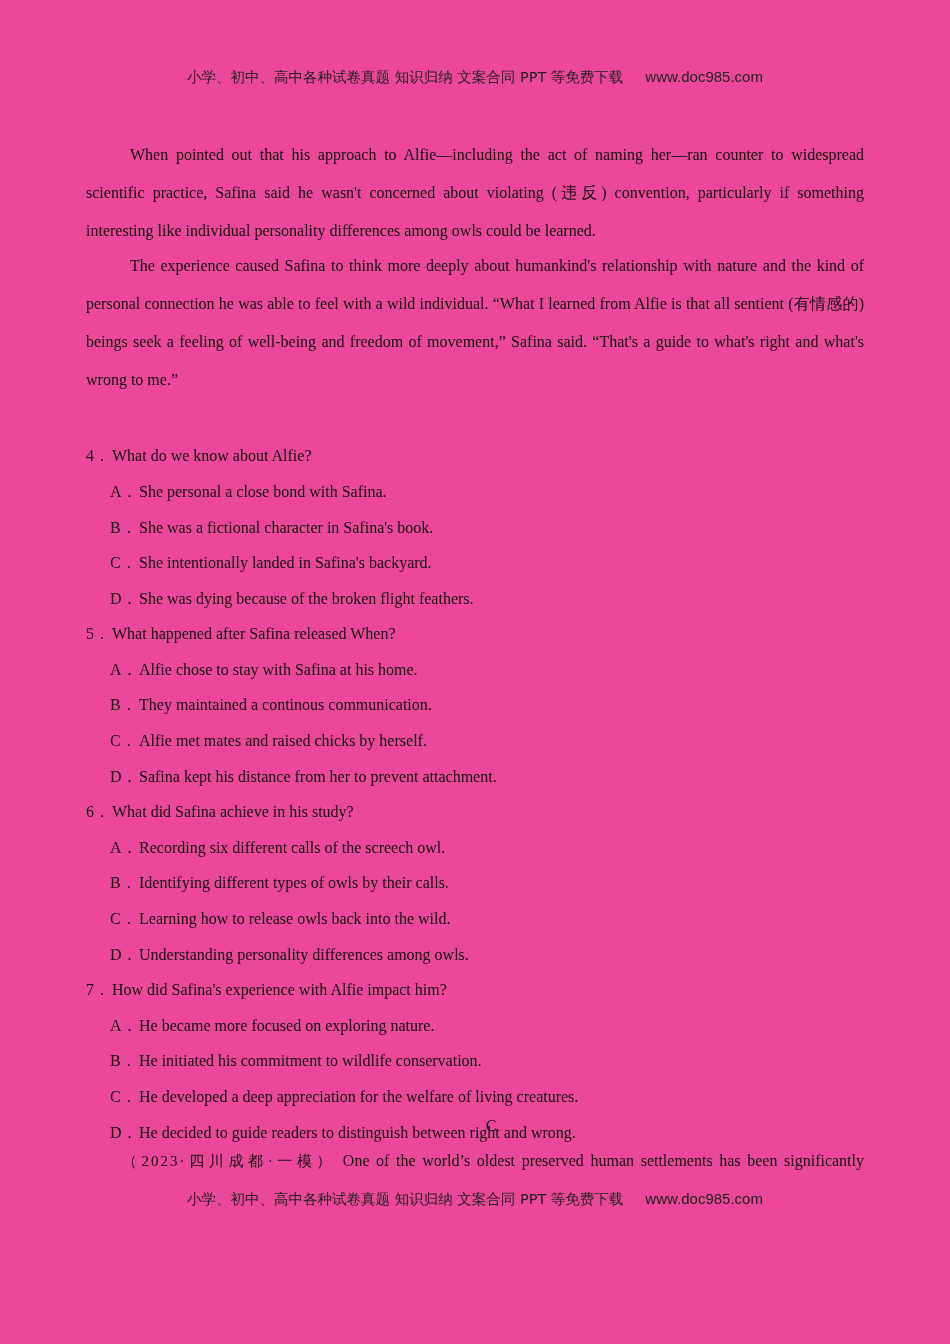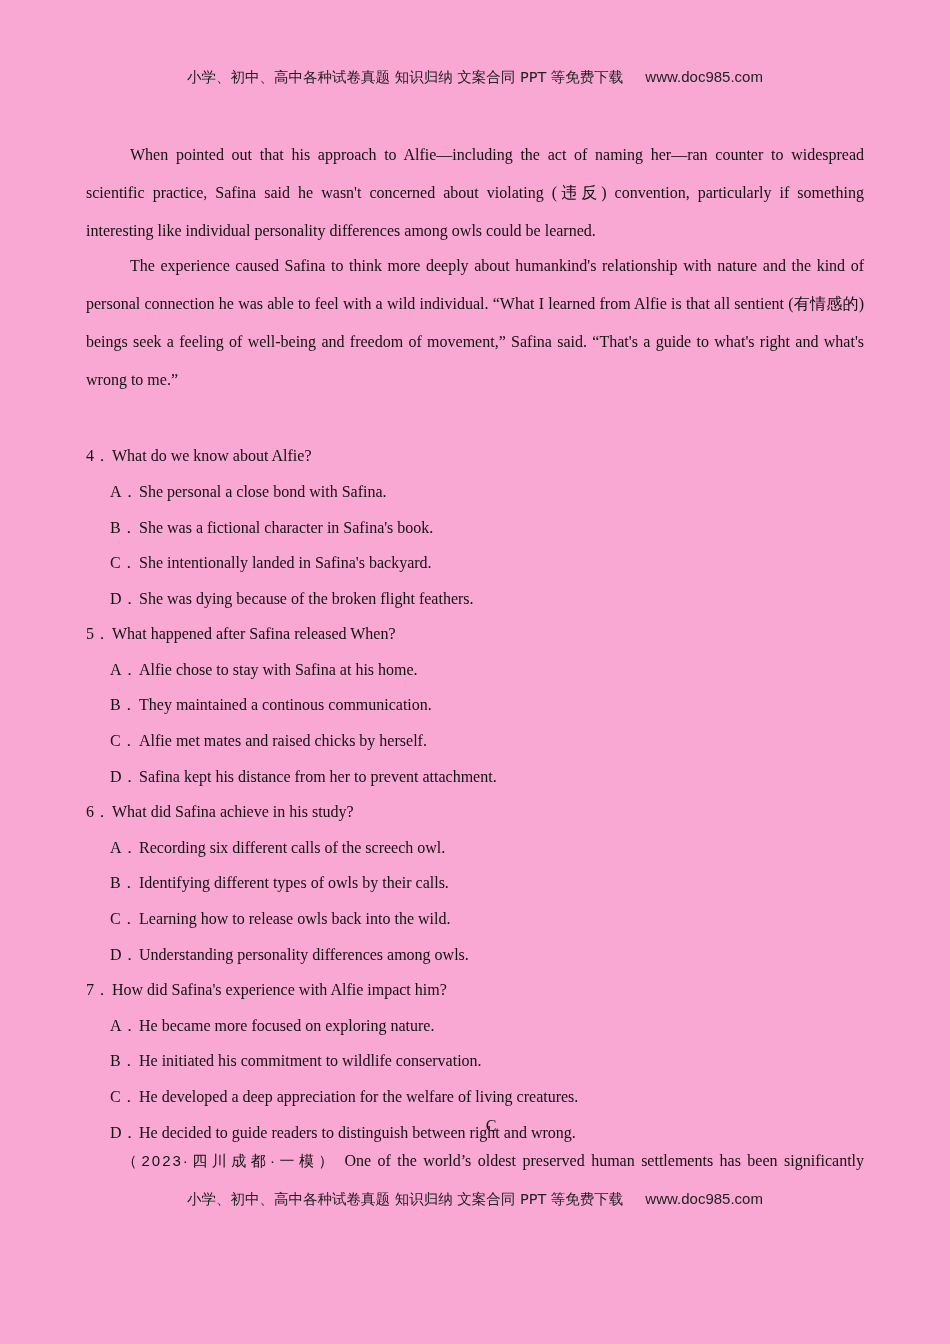--- a/index.html
+++ b/index.html
@@ -1,17 +1,17 @@
 <!DOCTYPE html>
 <html><head>
   <meta charset="utf-8">
   <style>
     html, body { margin: 0; padding: 0; background: #ffffff; }
     body { width: 950px; height: 1344px; position: relative; overflow: hidden; color: #111; }
-    .page { position: absolute; left: 0; top: 0; width: 950px; height: 1344px; background: #f9a8d4; }
+    .page { position: absolute; left: 0; top: 0; width: 950px; height: 1344px; background: #ec4899; }
     .banner {
       position: absolute; left: 0; width: 950px; text-align: center;
       font-family: "DejaVu Sans", sans-serif; font-size: 14.5px; color: #222;
       white-space: nowrap; letter-spacing: 0px;
     }
     .banner .site { margin-left: 22px; font-family: "Liberation Sans", sans-serif; font-size: 15px; }
     .banner-top { top: 68px; }
     .banner-bottom { top: 1190px; }
     .body-text {
       position: absolute; left: 86px; width: 778px;
@@ -21,21 +21,21 @@
     .para.p1 { position: absolute; top: 136px; left: 86px; width: 778px; font-family: Liberation Serif, serif; }
     .para.p2 { position: absolute; top: 247px; left: 86px; width: 778px; }
     .line { position: absolute; left: 86px; font-family: "Liberation Serif", serif; font-size: 16px; white-space: nowrap; margin-top: 40px; }
     .q { left: 86px; }
     .opt { left: 110px; }
     .num { display: inline-block; }
     .q .num { width: 26px; }
     .opt .num { width: 29px; }
     .section-letter { position: absolute; top: 1117px; left: 0; width: 982px; text-align: center; font-family: "Liberation Serif", serif; font-size: 16px; }
     .source-line { position: absolute; top: 1152px; left: 122px; width: 742px; font-family: "Liberation Serif", serif; font-size: 16px; white-space: nowrap; text-align: justify; text-align-last: justify; }
-    .tag { letter-spacing: 2px; font-family: Liberation Sans, sans-serif; font-size: 15px; }
+    .tag { letter-spacing: 2px; font-family: Liberation Serif, serif; font-size: 15px; }
   </style>
 </head>
 <body>
 
 <div class="page">
 
   <div class="banner banner-top">
     <span>小学、初中、高中各种试卷真题  知识归纳  文案合同  PPT 等免费下载</span><span class="site">www.doc985.com</span>
   </div>
 

